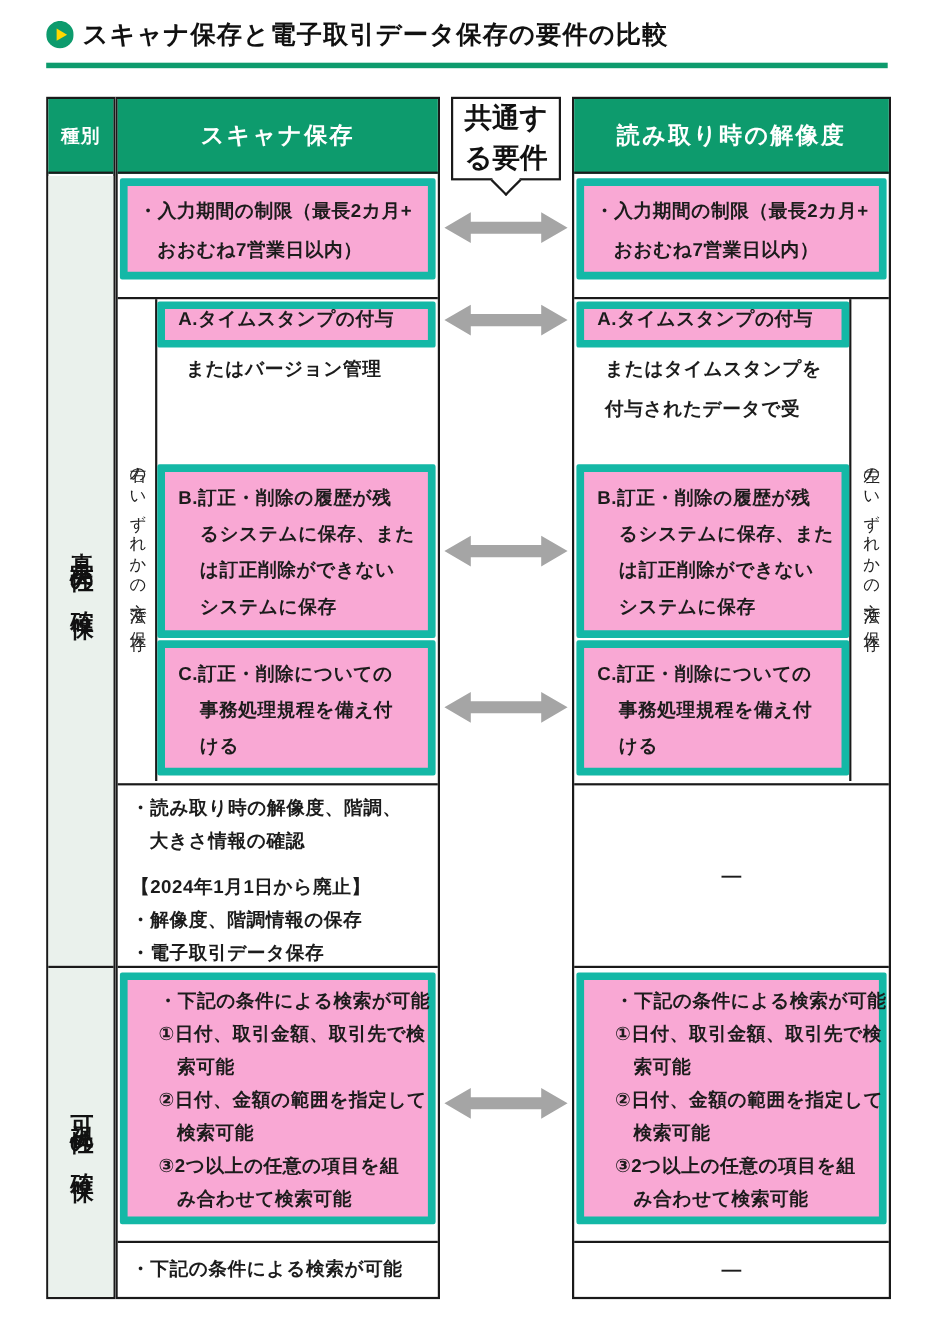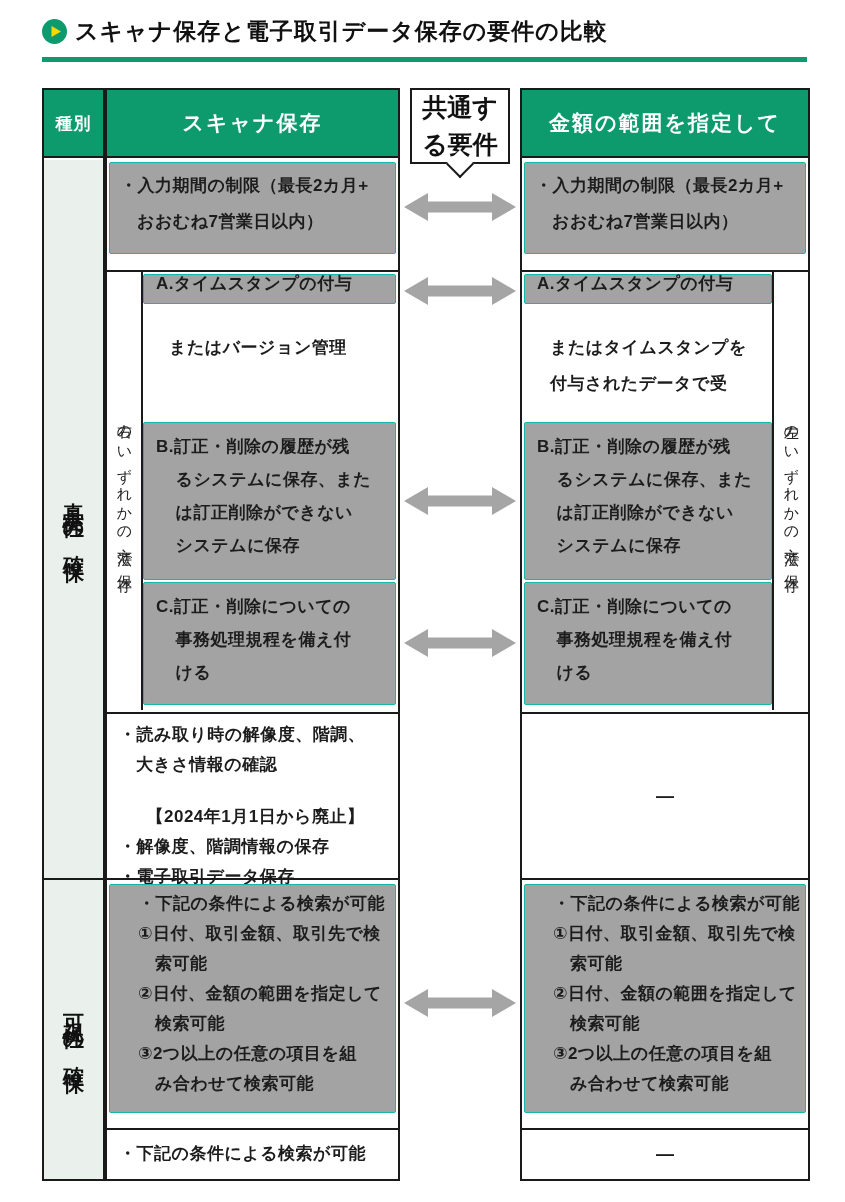--- a/index.html
+++ b/index.html
@@ -27,54 +27,54 @@
   .type-sec.sec1 { top:70px; height:718px; }
   .type-sec.sec2 { top:790px; bottom:0; }
   .vtext { writing-mode:vertical-rl; text-orientation:upright; }
   .sec-label { font-size:21px; font-weight:700; letter-spacing:7px; color:#111; }
 
   
   .col-scan  { left:105px; width:295px; }
   .col-edata { left:520px; width:290px; }
   .col-scan .hdr-cell, .col-edata .hdr-cell { font-size:21px; }
 
-  .ybox { position:absolute; border:1px solid #14b8a6; background:#a3a3a3; border-radius:2px; }
+  .ybox { position:absolute; border:7px solid #14b8a6; background:#f9a8d4; border-radius:2px; }
   .cell-text { font-size:17px; font-weight:600; letter-spacing:0.5px; line-height:31px; color:#1c1c1c; }
   .line { white-space:nowrap; }
 
   
   .r1box { left:2px; right:2px; top:72px; height:92px; padding:5px 10px; }
   .r1box .cell-text { line-height:36px; }
   .cont1 .line + .line { padding-left:1em; }
 
   
   .strip { position:absolute; top:182px; height:438px; display:flex; align-items:center; justify-content:center; }
   .strip-left  { left:0; width:36px; border-right:2px solid #1a1a1a; }
   .strip-right { right:0; width:36px; border-left:2px solid #1a1a1a; }
   .strip-label { font-size:15px; font-weight:500; letter-spacing:3px; color:#222; }
 
-  .abox { top:184px; height:30px; display:flex; padding-left:12px; }
+  .abox { top:184px; height:42px; display:flex; padding-left:12px; }
   .col-scan  .abox, .col-scan  .bbox, .col-scan  .cbox { left:36px; right:2px; }
   .col-edata .abox, .col-edata .bbox, .col-edata .cbox { left:2px; right:36px; }
   .abox .cell-text { line-height:1; }
 
-  .alt-text { position:absolute; top:240px; padding-left:26px; }
+  .alt-text { position:absolute; top:228px; padding-left:26px; }
   .col-scan  .alt-text { left:36px; right:2px; }
   .col-edata .alt-text { left:2px; right:36px; }
   .alt-text .cell-text { line-height:36px; }
 
   .bbox { top:332px; height:158px; padding:7px 6px 0 12px; }
   .cbox { top:492px; height:123px; padding:7px 6px 0 12px; }
   .bbox .cell-text, .cbox .cell-text { line-height:33px; }
   .abc .line + .line { padding-left:1.15em; }
 
   
   .r3cell { position:absolute; left:12px; right:6px; top:630px; }
   .quality .line:nth-child(2) { padding-left:1em; }
-  .quality .line:nth-child(3) { margin-top:22px;text-align:center; }
+  .quality .line:nth-child(3) { margin-top:12px; }
   .quality .line { line-height:30px; }
   .dash-cell { position:absolute; left:0; right:0; display:flex; align-items:center; justify-content:center;
                font-size:18px; font-weight:600; color:#1c1c1c; }
   .dash-r3 { top:624px; height:164px; }
   .dash-r5 { top:1040px; bottom:0; }
 
   
   .r4box { left:2px; right:2px; top:794px; height:229px; padding:4px 4px 0 28px; }
   .r4box .line { line-height:30px; }
   .search-list .line:nth-child(3),
@@ -200,21 +200,21 @@
     <polygon points="1,17 25,3 25,11.5 89,11.5 89,3 113,17 89,31 89,22.5 25,22.5 25,31" fill="#a5a5a5"></polygon>
   </svg>
   <svg class="arrow" style="top:626px;" viewBox="0 0 114 34">
     <polygon points="1,17 25,3 25,11.5 89,11.5 89,3 113,17 89,31 89,22.5 25,22.5 25,31" fill="#a5a5a5"></polygon>
   </svg>
   <svg class="arrow" style="top:986px;" viewBox="0 0 114 34">
     <polygon points="1,17 25,3 25,11.5 89,11.5 89,3 113,17 89,31 89,22.5 25,22.5 25,31" fill="#a5a5a5"></polygon>
   </svg>
 
   <div class="col col-edata">
-    <div class="hdr-cell">金額の範囲を指定して</div>
+    <div class="hdr-cell">読み取り時の解像度</div>
 
     <div class="ybox r1box">
       <div class="cell-text cont1">
           <div class="line">・入力期間の制限（最長2カ月+</div>
           <div class="line">おおむね7営業日以内）</div>
         </div>
     </div>
 
     <div class="divider" style="top:180px;"></div>
     <div class="strip strip-right">

